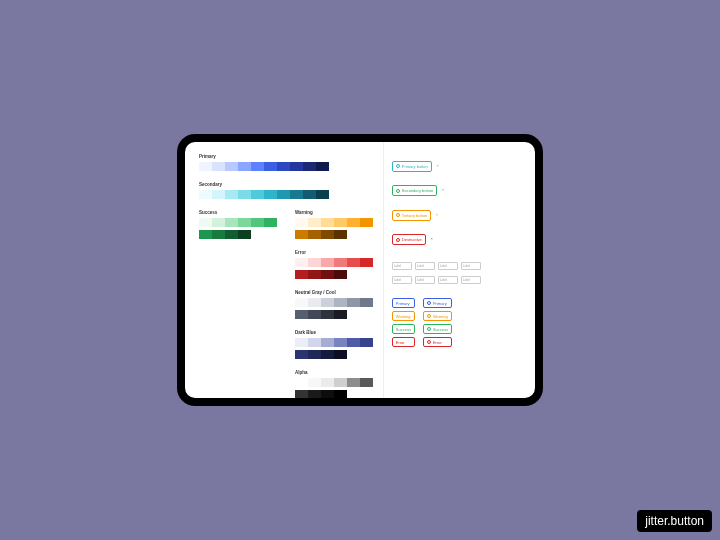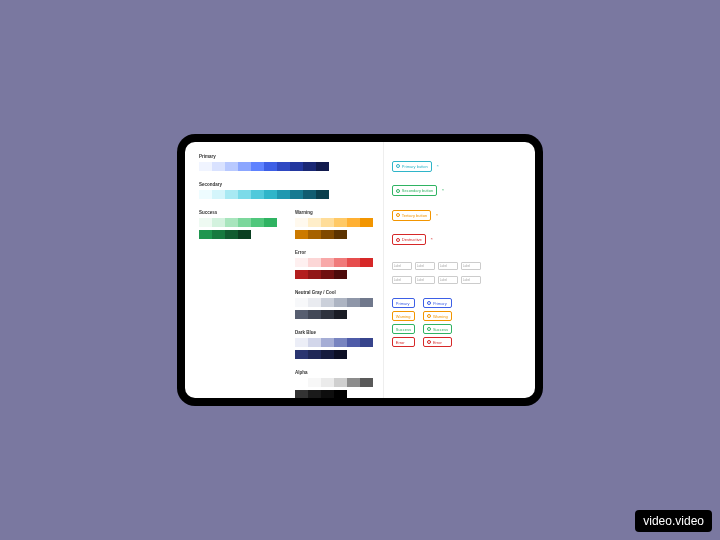--- a/index.html
+++ b/index.html
@@ -235,13 +235,13 @@
             <span class="badge" style="border-color: rgb(214, 40, 40); color: rgb(214, 40, 40);">
               <span class="icn"></span>
               <span>Error</span>
             </span>
           </div>
       </div>
     </div>
   </div>
 </div>
 
-<div class="watermark">video.video</div>
+<div class="watermark">jitter.button</div>
 
 </body></html>

